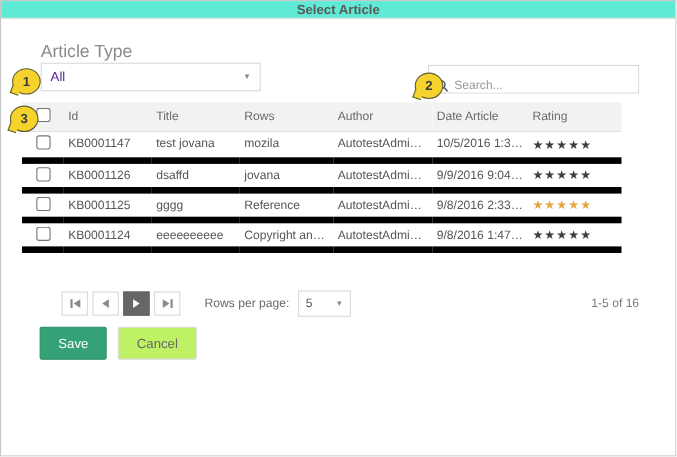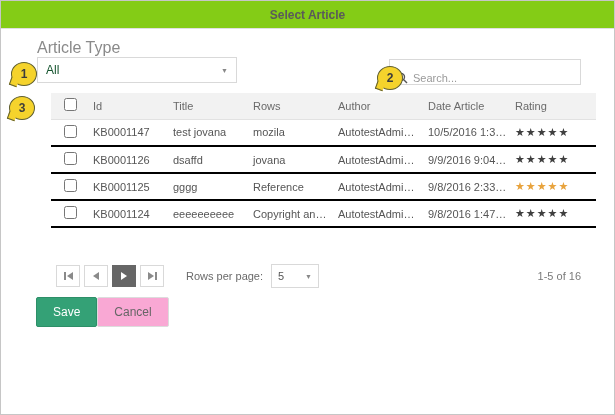--- a/index.html
+++ b/index.html
@@ -2,33 +2,33 @@
 <html><head>
 <meta charset="utf-8">
 <style>
   * { margin:0; padding:0; box-sizing:border-box; }
   body { background:#e9e9e9; font-family:"Liberation Sans", sans-serif; }
   .dialog {
     position:relative; width:615px; height:415px; margin:0 auto;
     background:#ffffff; border:1px solid #c6c6c6; overflow:hidden;
   }
   .titlebar {
-    height:28px; background:#84cc16; border-bottom:1px solid #e0e0e0;
+    height:16px; background:#5eead4; border-bottom:1px solid #e0e0e0;
     display:flex; align-items:center; justify-content:center;
   }
   .titlebar .title { font-size:12px; font-weight:bold; color:#5a5a5a; }
 
   .filter-label { position:absolute; left:36px; top:38px; font-size:16px; color:#8a8a8a; }
 
   .combo {
     position:absolute; left:36px; top:56px; width:200px; height:26px;
     border:1px solid #d9d9d9; background:#fff; display:flex; align-items:center;
     padding:0 8px; cursor:pointer;
   }
-  .combo .combo-value { flex:1; font-size:12px; color:#14532d; }
+  .combo .combo-value { flex:1; font-size:12px; color:#4c1d95; }
   .caret { font-size:7px; color:#888; }
 
   .searchbox {
     position:absolute; left:388px; top:58px; width:192px; height:26px;
     border:1px solid #d9d9d9; background:#fff; display:flex; align-items:flex-end; padding:0 6px;
   }
   .searchbox svg { flex:0 0 auto; margin-right:5px; }
   .searchbox input {
     border:none; outline:none; flex:1; font-size:11px; color:#555; min-width:0;
     font-family:"Liberation Sans", sans-serif;
@@ -44,37 +44,37 @@
   .callout::after {
     content:""; position:absolute; left:-2px; bottom:-1px; width:7px; height:7px;
     background:#f5d32c; border-left:1px solid #5f5f33; border-bottom:1px solid #5f5f33;
     transform:rotate(20deg);
   }
   .callout-1 { left:10px; top:61px; }
   .callout-2 { left:376px; top:65px; }
   .callout-3 { left:8px;  top:95px; }
 
   .grid {
-    position:absolute; left:50px; top:92px; width:545px;
+    position:absolute; left:19px; top:92px; width:545px;
     border-collapse:collapse; table-layout:fixed; font-size:11px; color:#555;
   }
   .grid col.c-check { width:38px; }
   .grid col.c-id    { width:80px; }
   .grid col.c-title { width:80px; }
   .grid col.c-type  { width:85px; }
   .grid col.c-auth  { width:90px; }
   .grid col.c-date  { width:87px; }
   .grid col.c-rate  { width:85px; }
   .grid thead tr { background:#f2f2f2; }
   .grid th {
     text-align:left; font-weight:normal; color:#6a6a6a; font-size:11px;
     height:26px; padding:0 4px; border-bottom:1px solid #e2e2e2; white-space:nowrap; overflow:hidden;
   }
   .grid td {
-    height:27px; padding:0 4px; border-bottom:2px solid #000000;
+    height:27px; padding:0 4px; border-bottom:6px solid #000000;
     white-space:nowrap; overflow:hidden; text-overflow:ellipsis; background:#fff;
   }
   .grid .col-check { text-align:center; }
   .grid input[type="checkbox"] { width:13px; height:13px; cursor:pointer; }
   .stars { letter-spacing:1px; font-size:11px; }
   .stars.dark { color:#3f3f3f; }
   .stars.gold { color:#e8a33d; }
 
   .pager {
     position:absolute; left:35px; top:258px; width:545px; height:34px;
@@ -91,25 +91,25 @@
   .pg-btn.active .tri-r { border-left-color:#fff; }
   .pg-bar { width:2px; height:8px; background:#8a8a8a; }
   .rpp-label { margin-left:22px; font-size:11px; color:#6a6a6a;text-align:center; }
   .rpp-select {
     margin-left:8px; width:48px; height:24px; border:1px solid #d9d9d9; background:#fff;
     display:flex; align-items:center; padding:0 6px; cursor:pointer;
   }
   .rpp-select .rpp-value { flex:1; font-size:11px; color:#555; }
   .range-label { margin-left:auto; font-size:11px; color:#7a7a7a; }
 
-  .actions { position:absolute; left:35px; top:296px; display:flex; }
+  .actions { position:absolute; left:35px; top:296px; display:flex; gap:10px; }
   .btn { height:30px; padding:0 16px; font-size:12px; cursor:pointer;
          display:flex; align-items:center; justify-content:center; border-radius:2px; }
   .btn-save { background:#34a176; border:1px solid #2d8f68; color:#fff; }
-  .btn-cancel { background:#f9a8d4; border:1px solid #dcdcdc; color:#666; }
+  .btn-cancel { background:#bef264; border:1px solid #dcdcdc; color:#666; }
 </style>
 </head>
 <body>
 
 <div class="dialog">
 
   <div class="titlebar">
     <span class="title">Select Article</span>
   </div>
 

